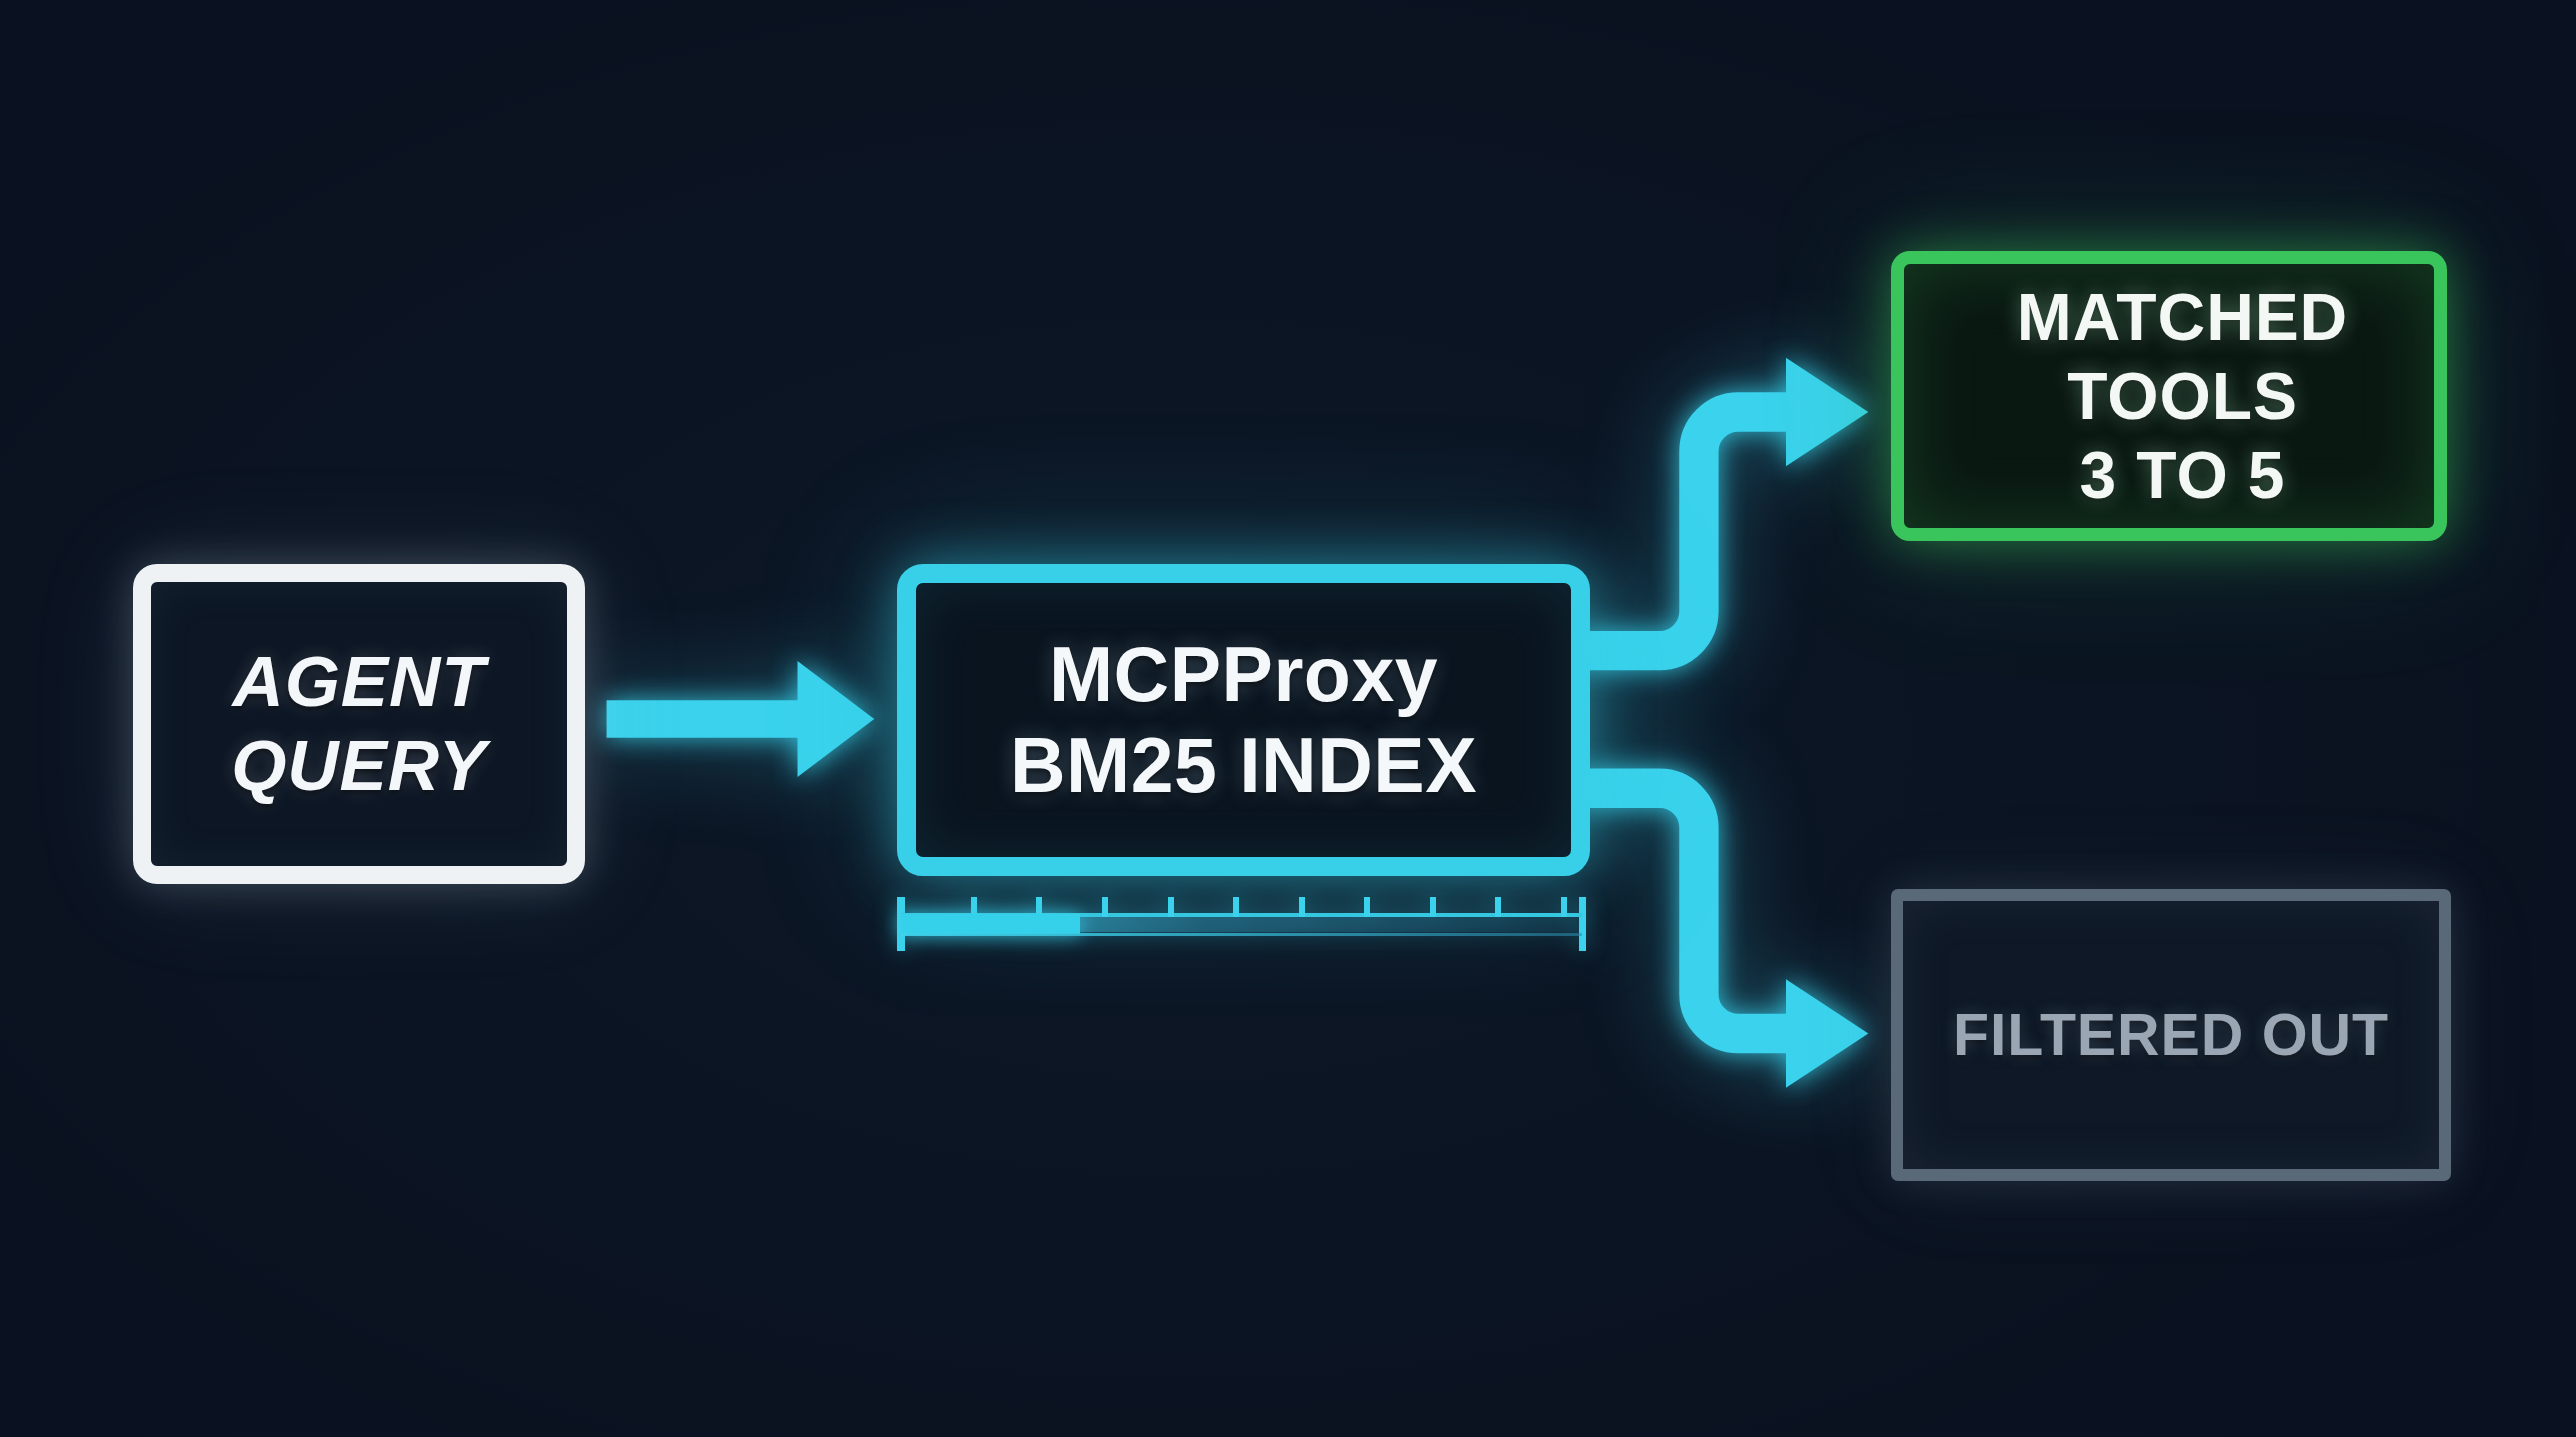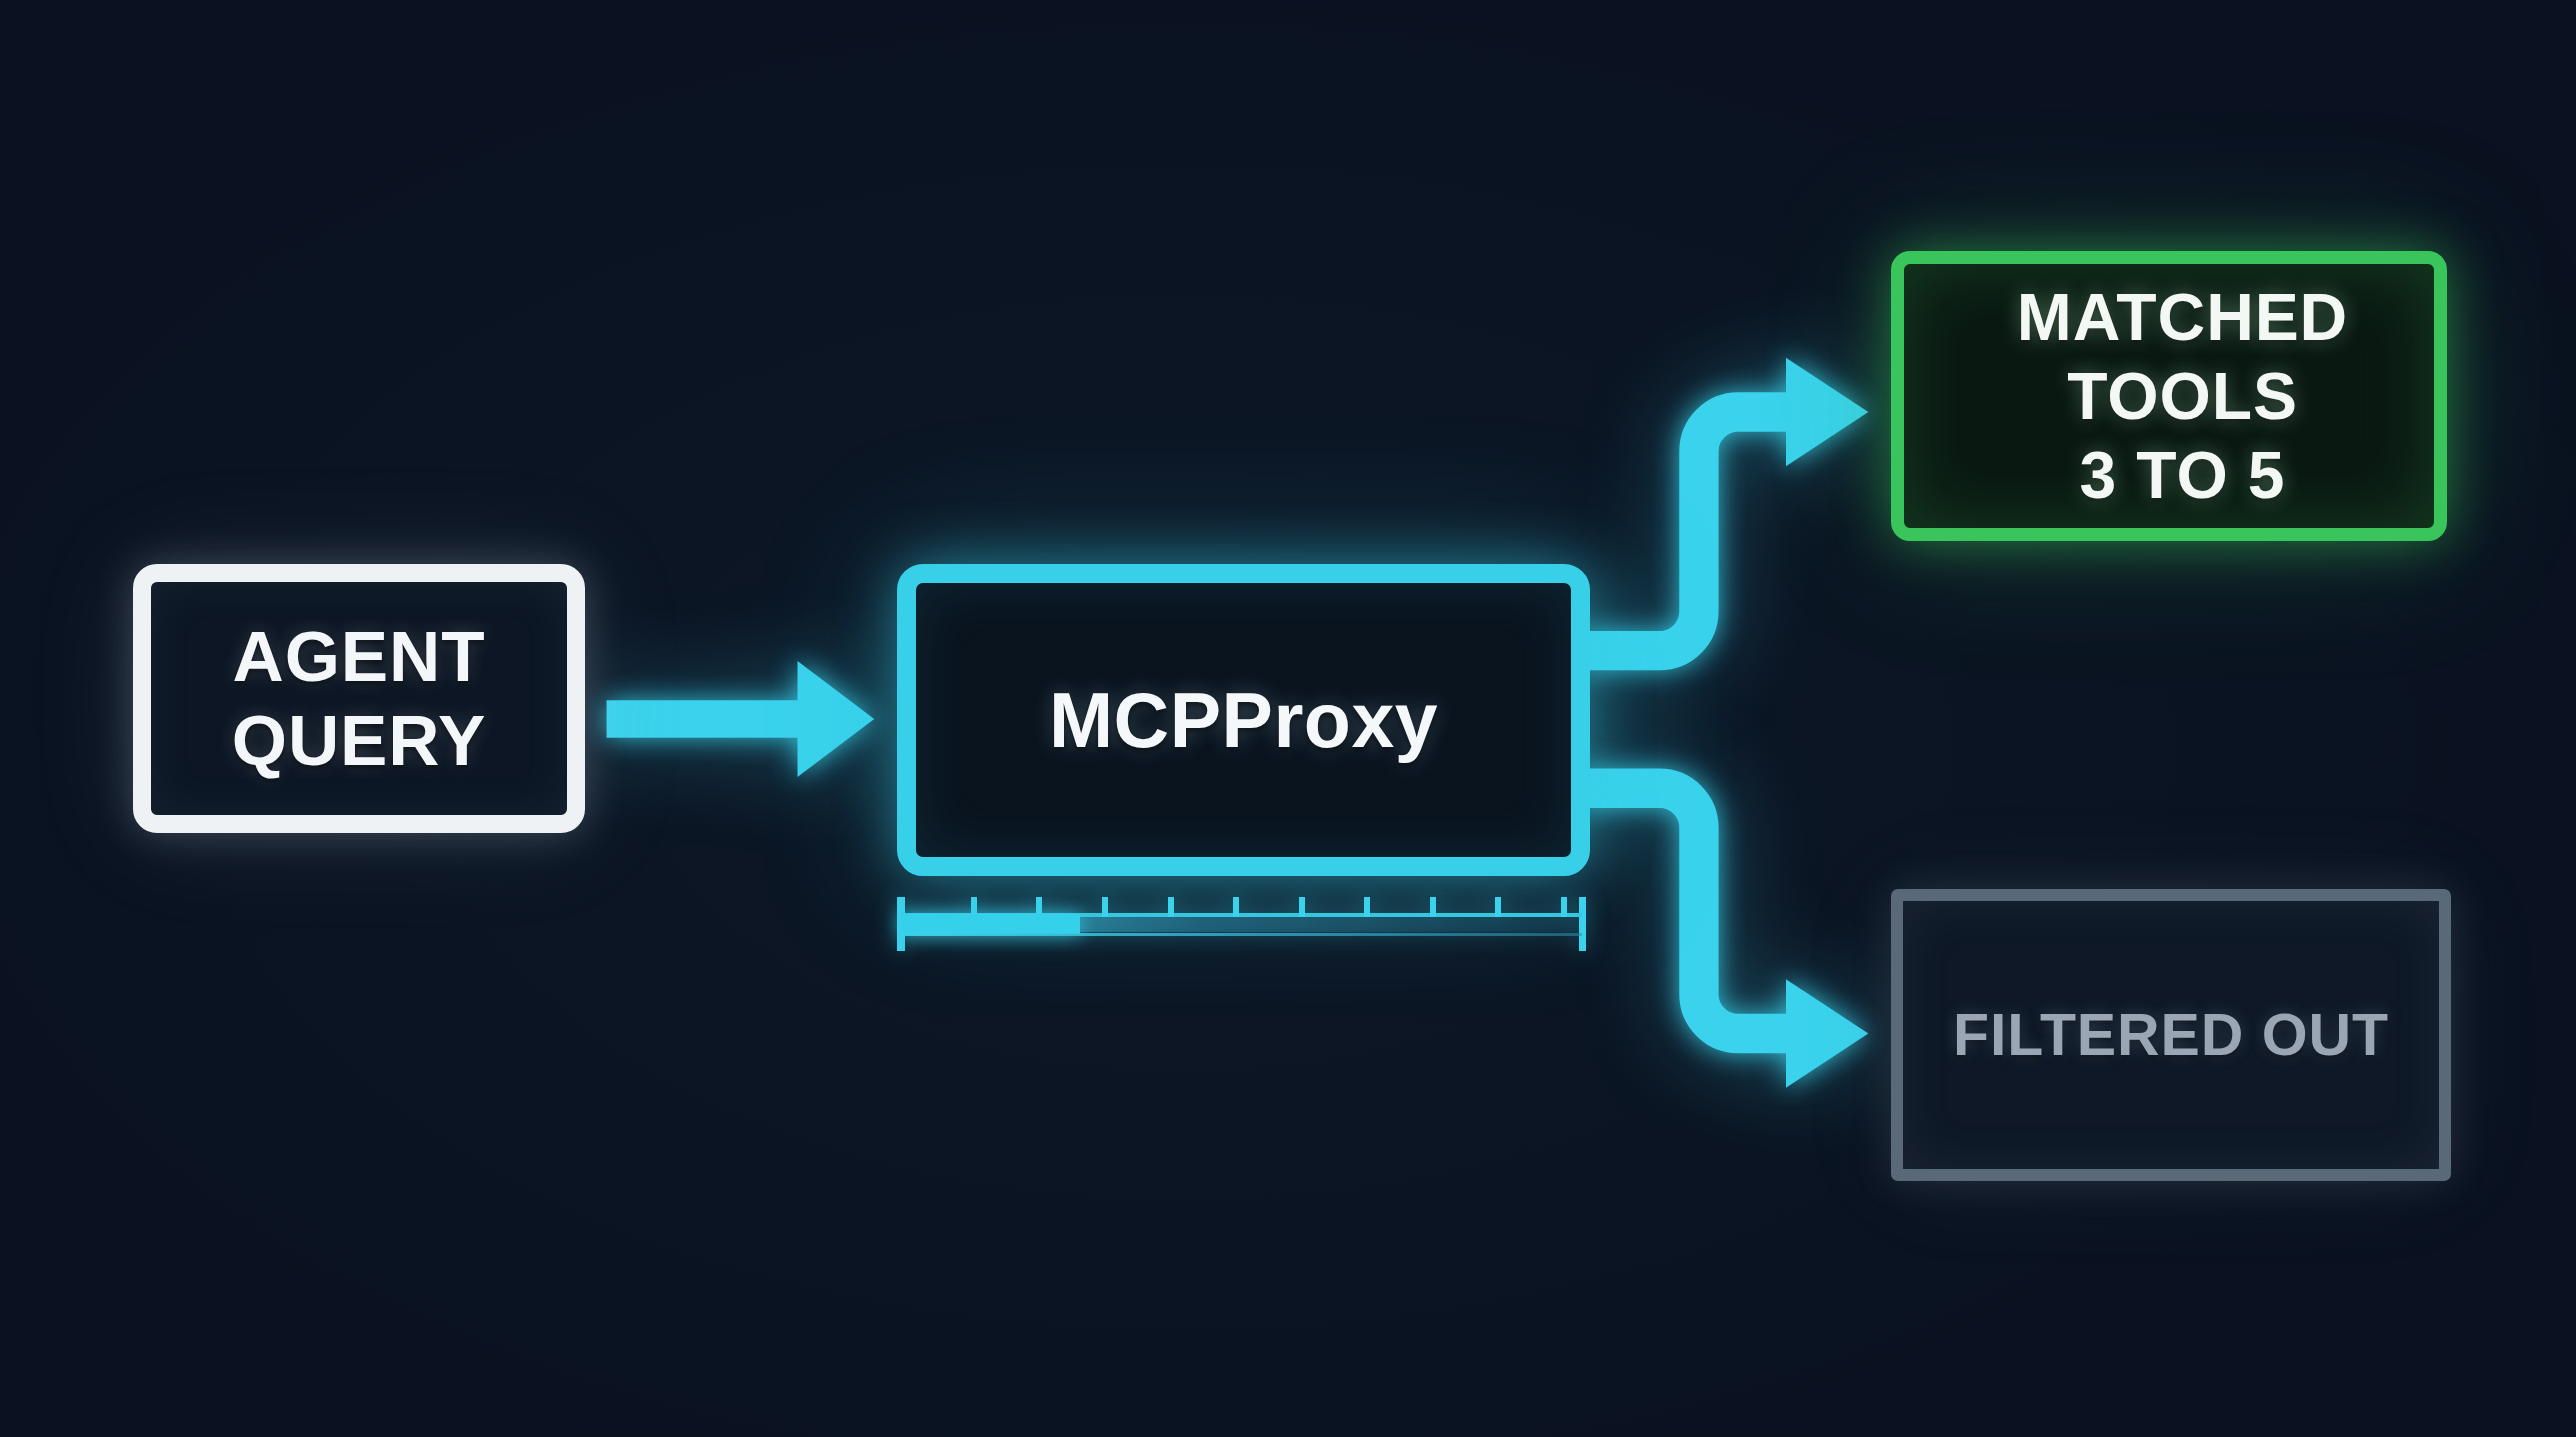--- a/index.html
+++ b/index.html
@@ -25,26 +25,27 @@
     flex-direction:column;
     align-items:center;
     justify-content:center;
     text-align:center;
     font-weight:bold;
   }
   .node .line{ display:block; white-space:nowrap; }
 
   
   .agent{
-    left:133px; top:564px; width:452px; height:269px;
+    left:133px; top:564px; width:452px; height:320px;
     border:18px solid #eef2f5;
     border-radius:24px;
     background:#0c1624;
     box-shadow:0 0 42px rgba(220,235,250,.22), 0 0 112px rgba(180,210,240,.10),
                inset 0 0 47px rgba(170,200,230,.07);
+    font-style:italic;
   }
   .agent .line{
     font-size:71px; line-height:84px; letter-spacing:0.9px;
     color:#f4f7fa;
     text-shadow:0 2.8px 6.6px rgba(0,0,0,.55), 0 0 17px rgba(255,255,255,.20);
   }
 
   
   .mcp{
     left:897px; top:564px; width:693px; height:312px;
@@ -151,20 +152,21 @@
     </g>
   </svg>
 
   <div class="node agent">
     <span class="line">AGENT</span>
     <span class="line">QUERY</span>
   </div>
 
   <div class="node mcp">
     <span class="line">MCPProxy</span>
+    <span class="line">BM25 INDEX</span>
   </div>
 
   <div class="gauge">
     <div class="cap cap-left"></div>
     <div class="cap cap-right"></div>
     <div class="rail-top"></div>
     <div class="ticks">
         <div class="tick" style="left: 74px;"></div>
         <div class="tick" style="left: 139px;"></div>
         <div class="tick" style="left: 205px;"></div>

